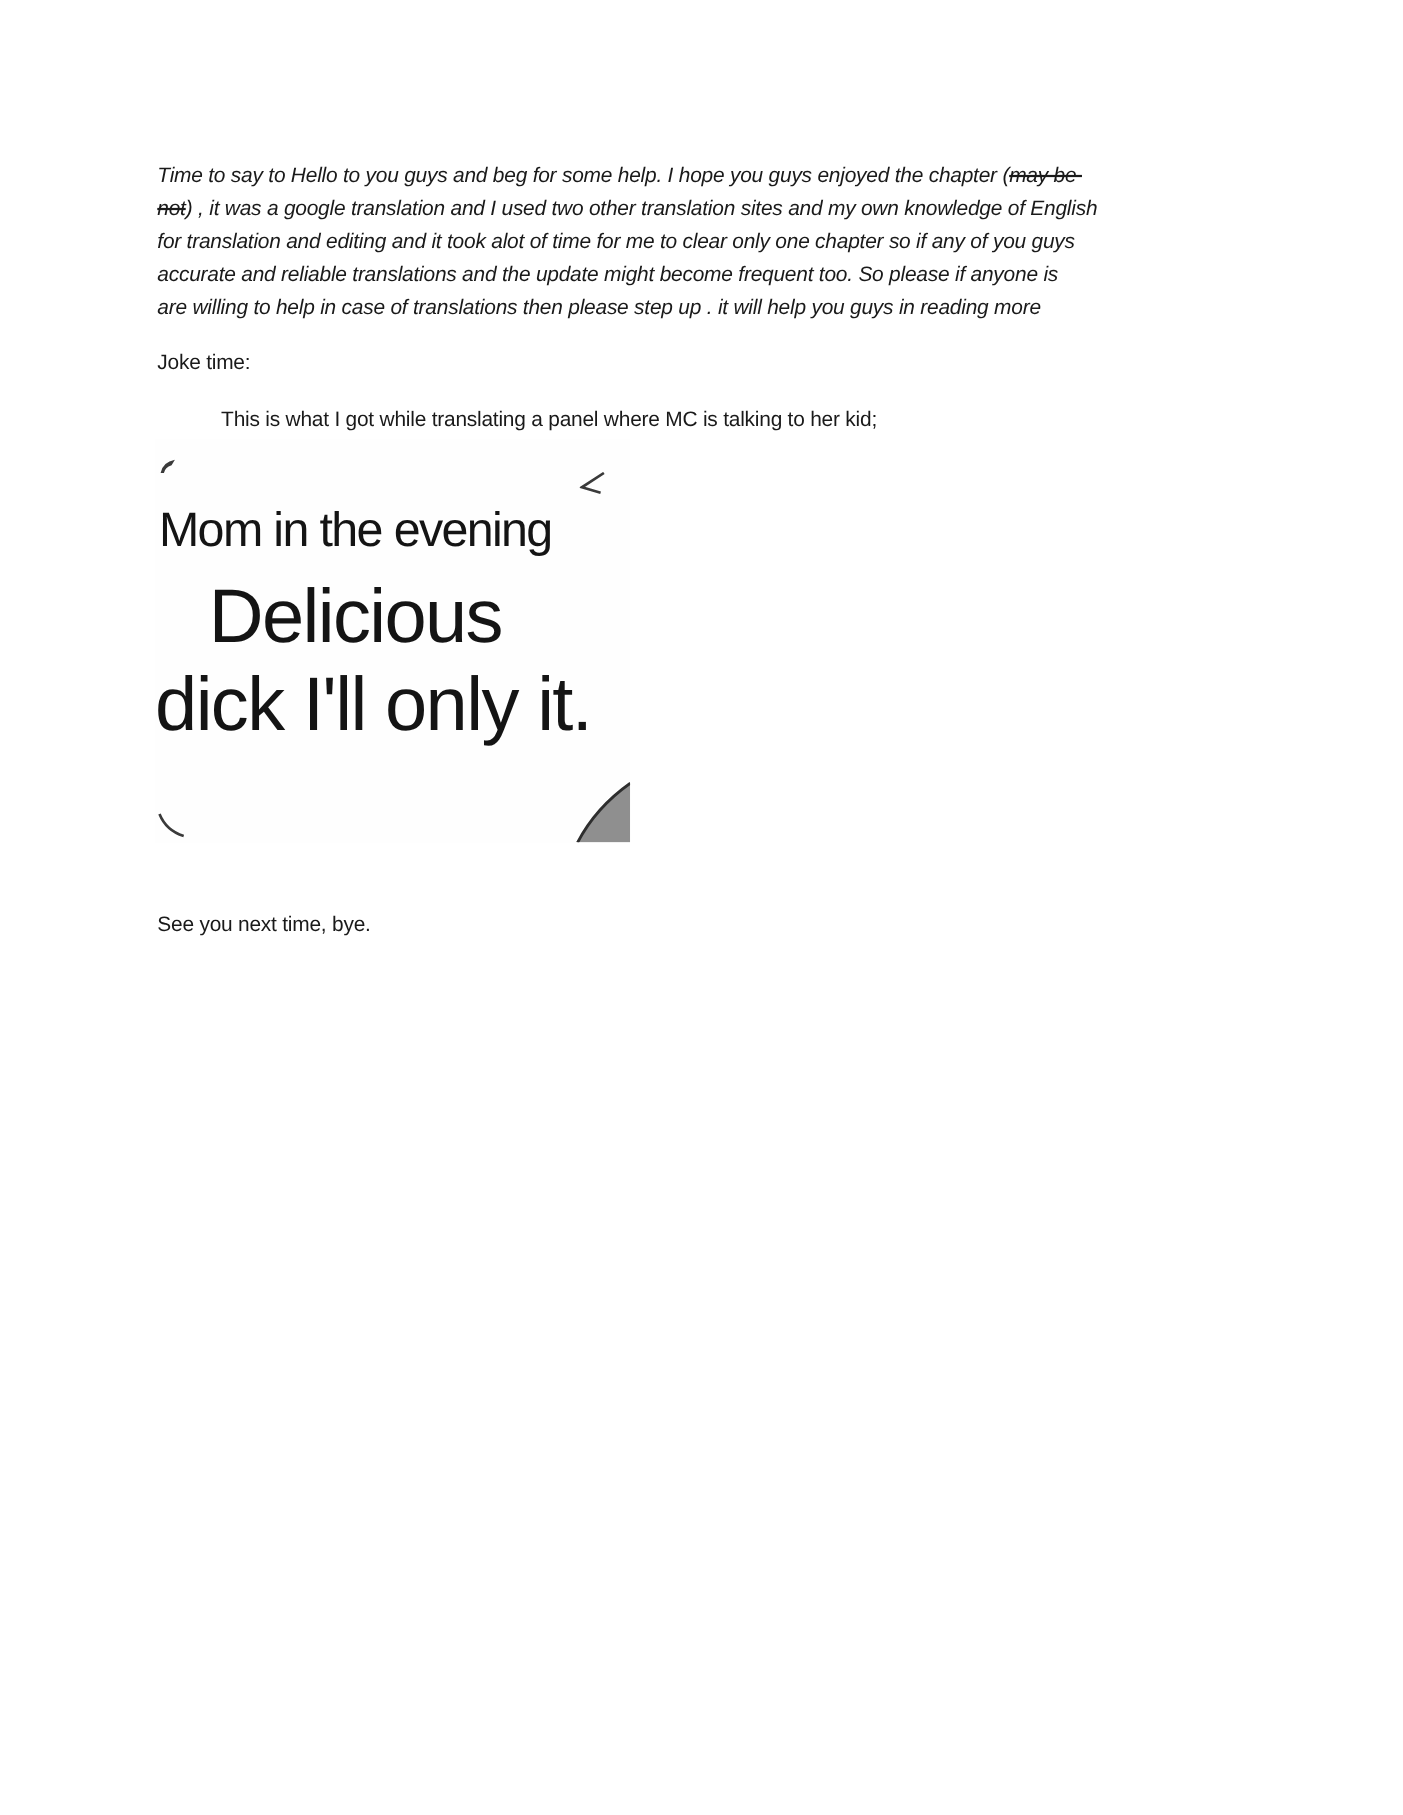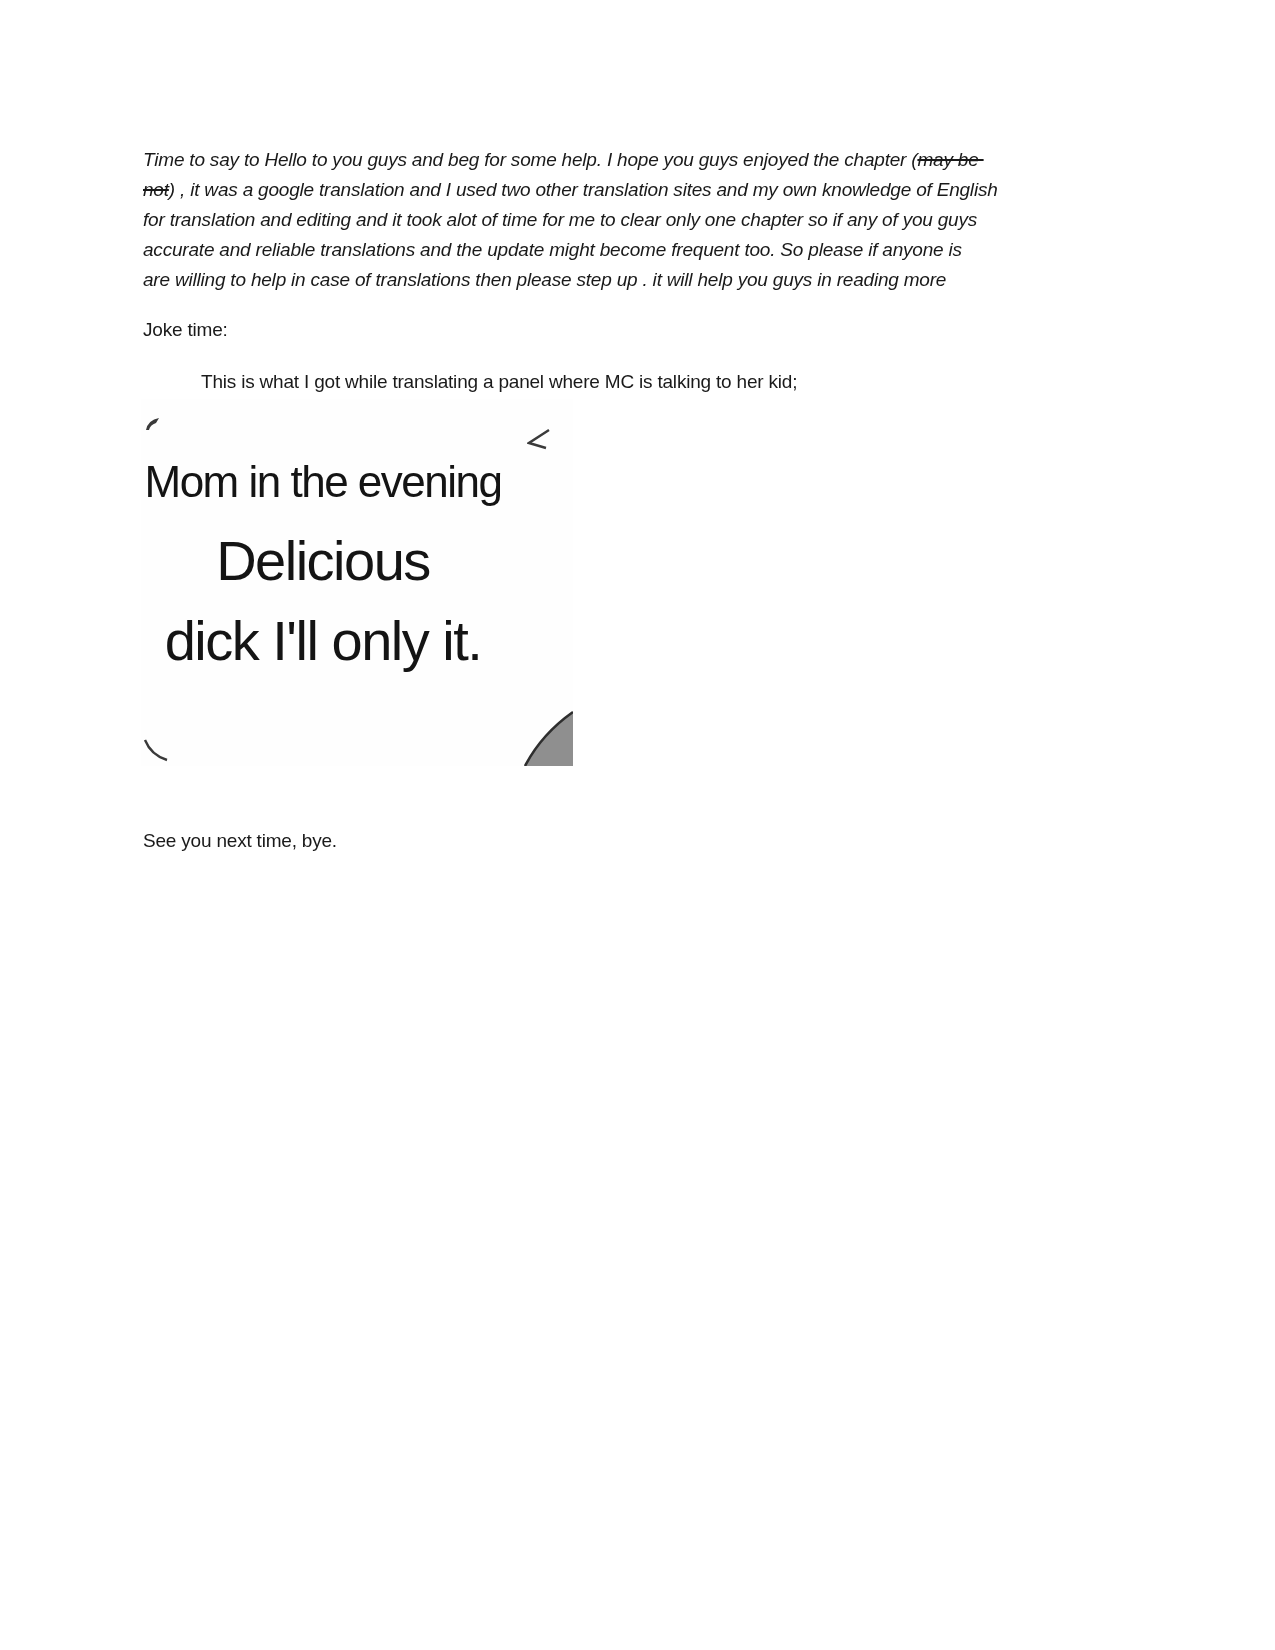--- a/index.html
+++ b/index.html
@@ -62,21 +62,21 @@
     text-align: center;
     color: #141414;
     letter-spacing: -1.5px;
     white-space: nowrap;
   }
   .embed-line-1 {
     font-size: 44px;
     line-height: 78px;
   }
   .embed-line-2, .embed-line-3 {
-    font-size: 56px;
+    font-size: 69px;
     line-height: 80px;
   }
   .corner {
     position: absolute;
   }
   .corner-tl { left: 4px;  top: 18px; }
   .corner-tr { left: 386px; top: 30px; }
   .corner-bl { left: 2px;  top: 340px; }
   .corner-br { right: 0; bottom: 0; }
   .closing {

